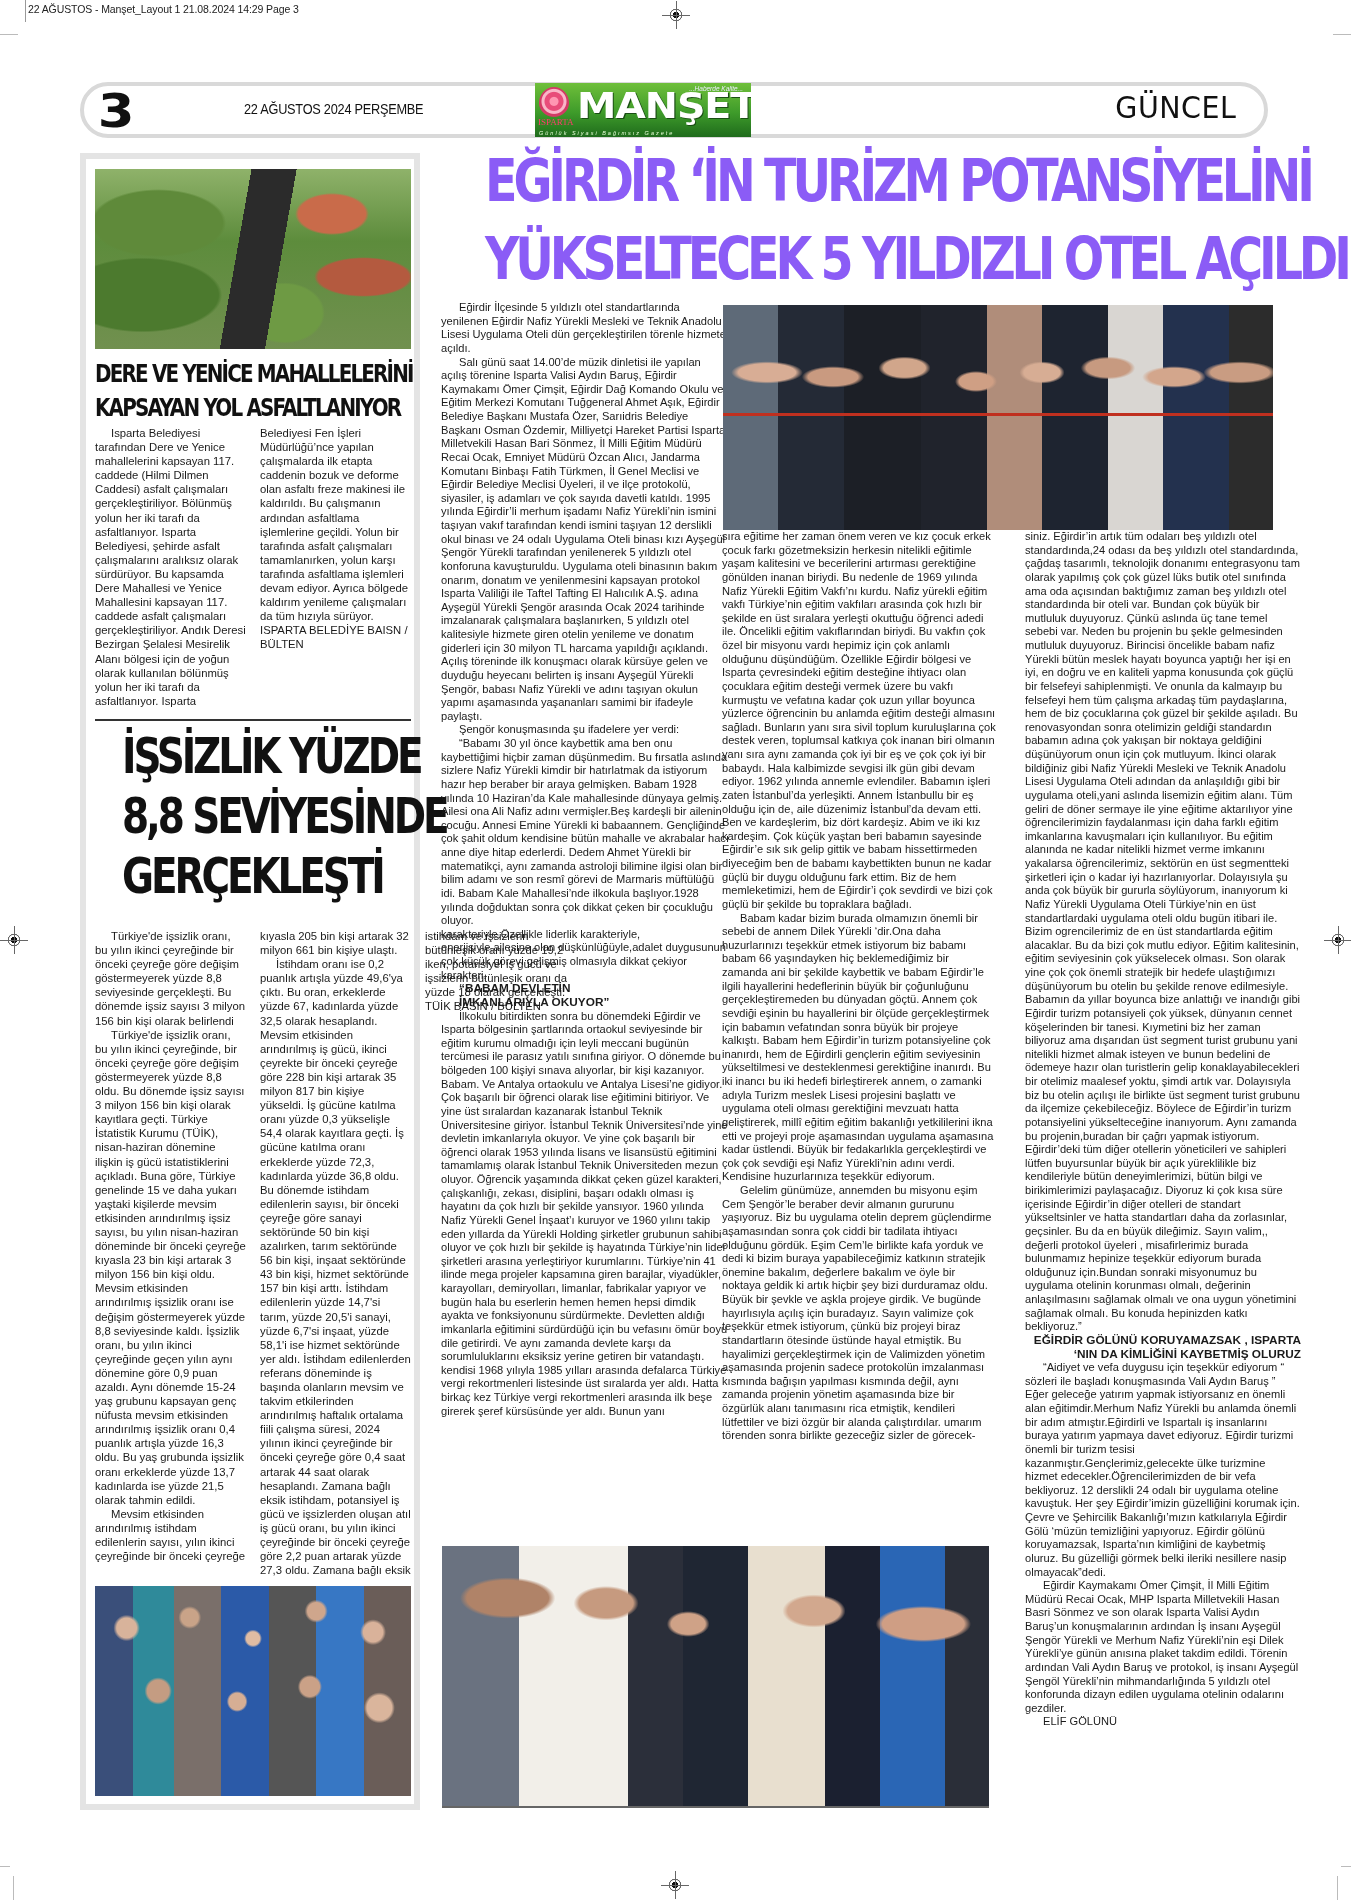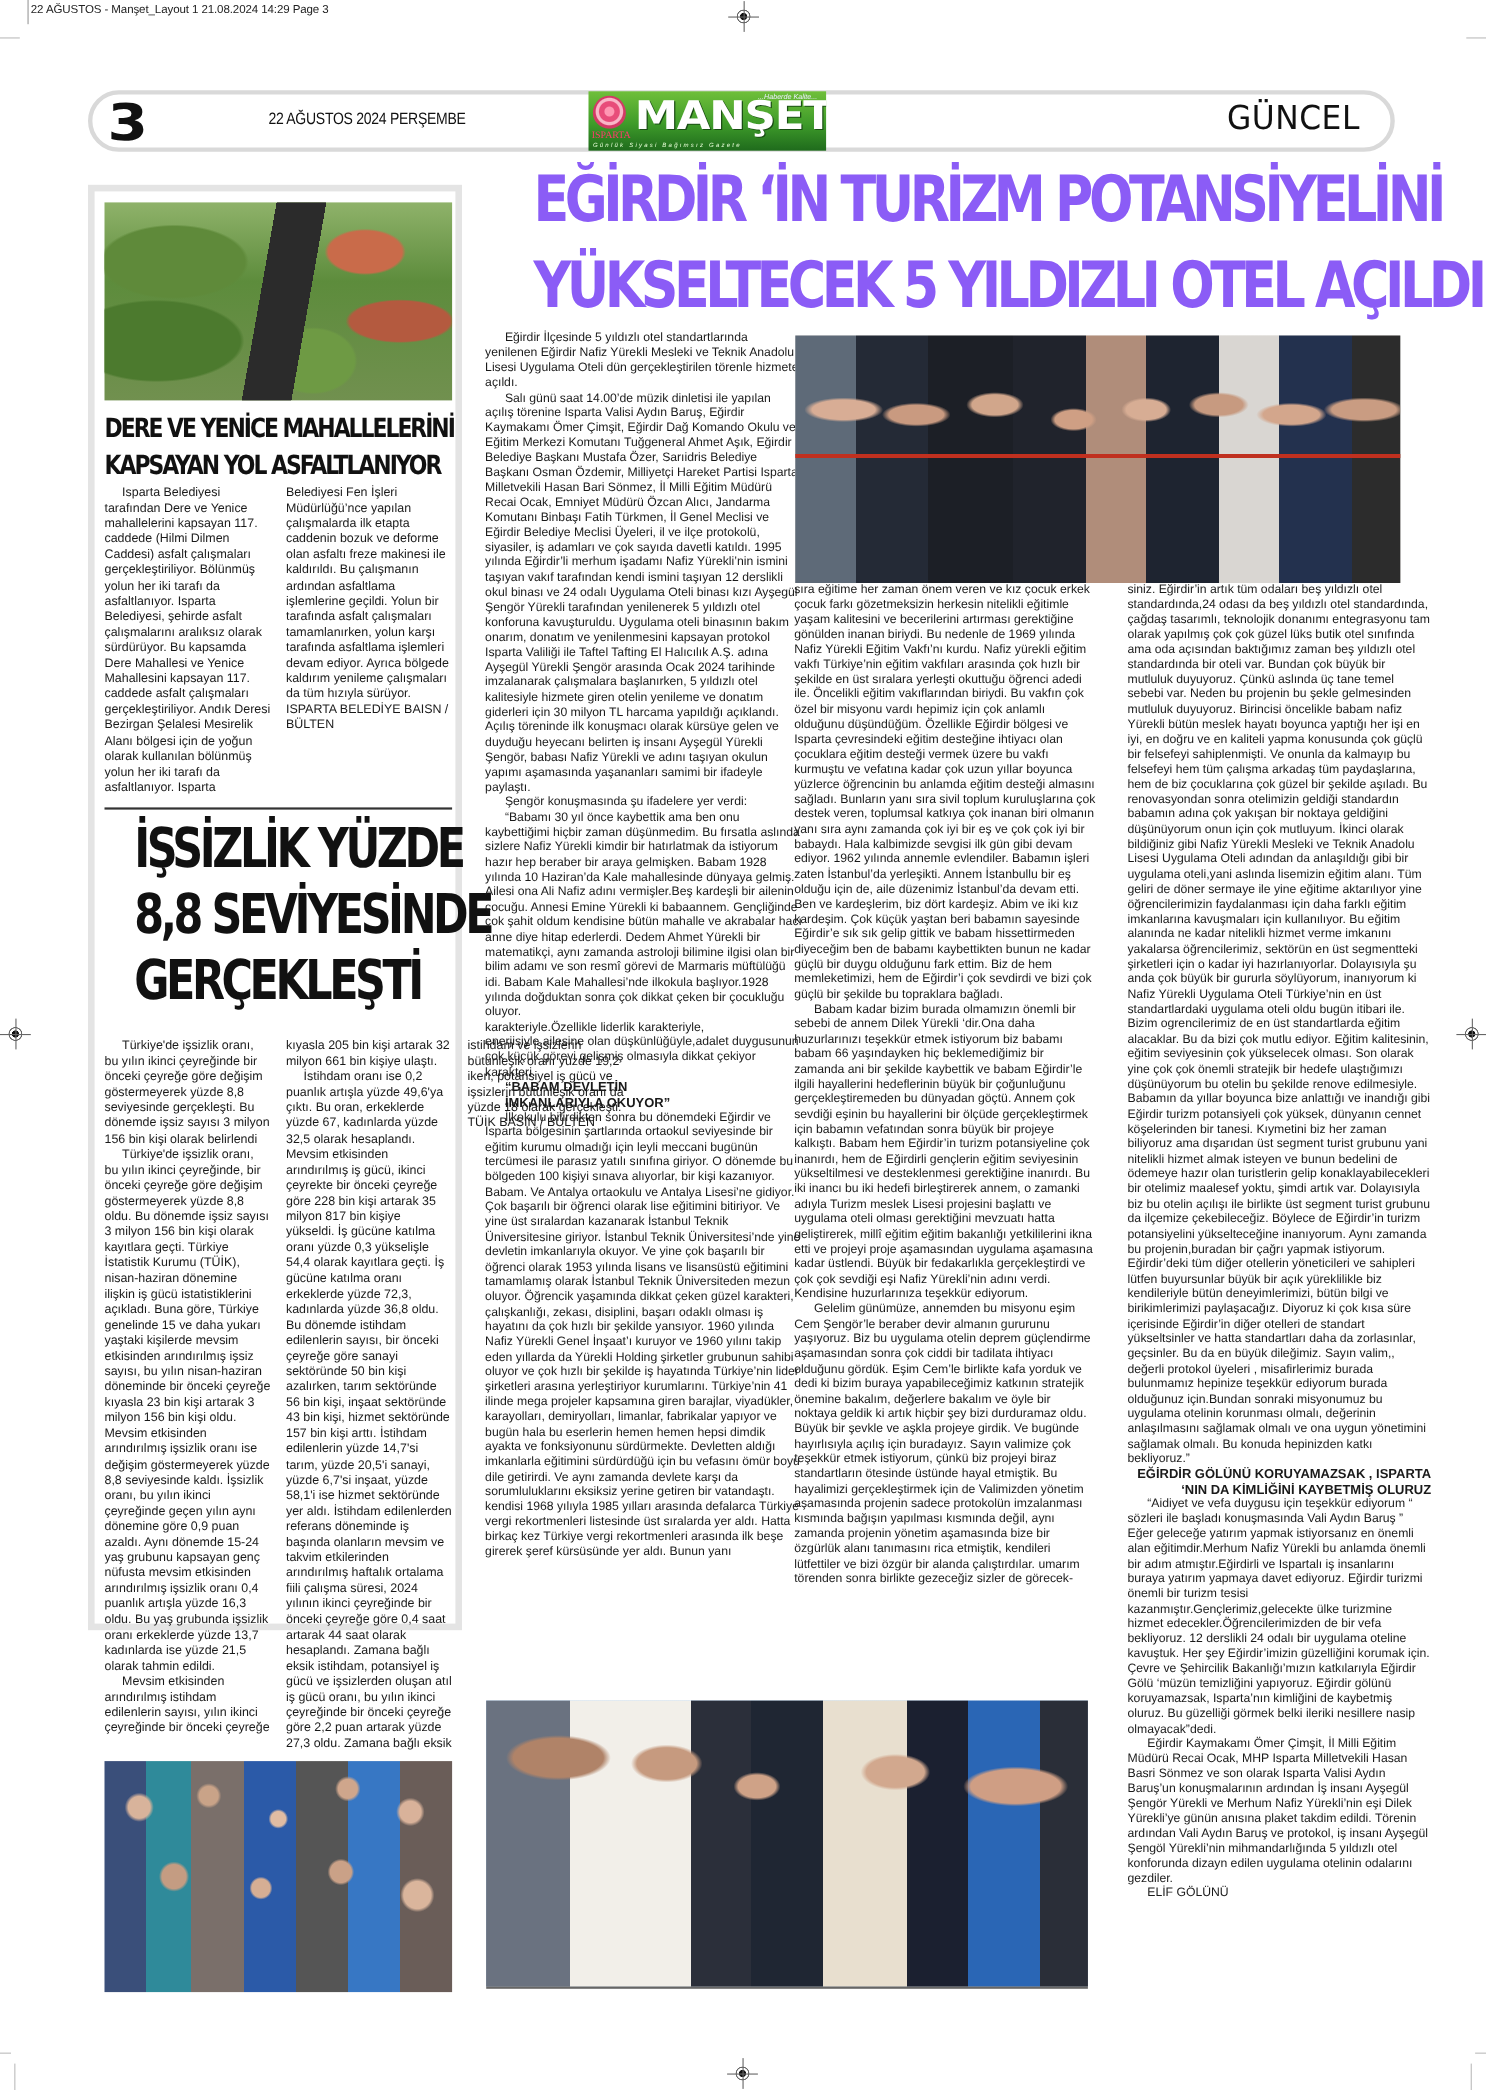--- a/index.html
+++ b/index.html
@@ -25,21 +25,21 @@
   .logo-tag { position: absolute; right: 8px; top: 2px; font-size: 6.5px; font-style: italic; color: #eef; }
   .logo-name { position: absolute; left: 42px; top: 2px; font-family: "DejaVu Sans", sans-serif; font-size: 36px; font-weight: bold; color: #fff; letter-spacing: -1px; transform: scaleX(1.1); transform-origin: left; text-shadow: 1px 1px 0 #1a4d14; }
   .logo-sub { position: absolute; left: 4px; bottom: 1px; font-size: 5.5px; font-style: italic; color: #e8ffd8; letter-spacing: 2px; }
   .section-label { position: absolute; right: 28px; top: 4px; font-family: "DejaVu Sans", sans-serif; font-size: 30px; font-weight: 400; color: #111; letter-spacing: 0.5px; transform: scaleX(0.95); transform-origin: right; }
 
   
   .main-headline { position: absolute; left: 440px; top: 152px; width: 830px; font-family: "DejaVu Sans", sans-serif; font-weight: 700; color: #8b5cf6; line-height: 1; margin-left: 45px; }
   .main-headline .l1, .main-headline .l2 { display: block; font-size: 58px; letter-spacing: -5px; transform: scaleX(0.82); transform-origin: left; white-space: nowrap; height: 78px; }
 
   
-  .left-box { position: absolute; left: 80px; top: 168px; width: 340px; height: 1314px; border: 6px solid #e4e4e4; background: #fff; }
+  .left-box { position: absolute; left: 80px; top: 153px; width: 340px; height: 1657px; border: 6px solid #e4e4e4; background: #fff; }
   .photo { position: absolute; overflow: hidden; }
   .photo-road { left: 9px; top: 10px; width: 316px; height: 180px;
     background:
       linear-gradient(100deg, transparent 0 45%, #2b2b2b 45% 58%, transparent 58%),
       radial-gradient(ellipse at 20% 30%, #5f8a3a 0 18%, transparent 19%),
       radial-gradient(ellipse at 75% 25%, #c96b4a 0 10%, transparent 11%),
       radial-gradient(ellipse at 85% 60%, #b45a3f 0 12%, transparent 13%),
       radial-gradient(ellipse at 15% 70%, #4c7a2e 0 20%, transparent 21%),
       radial-gradient(ellipse at 60% 80%, #6e9a44 0 14%, transparent 15%),
       linear-gradient(180deg, #8fb26a 0%, #5d8c3c 40%, #71904f 100%); }

